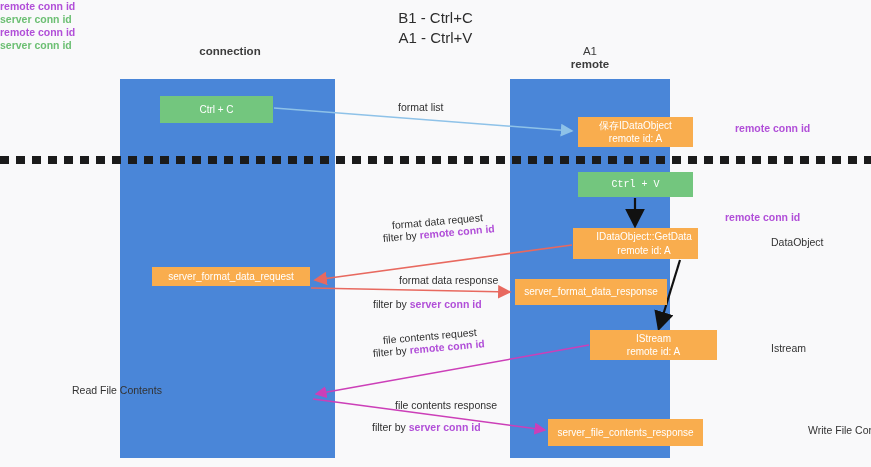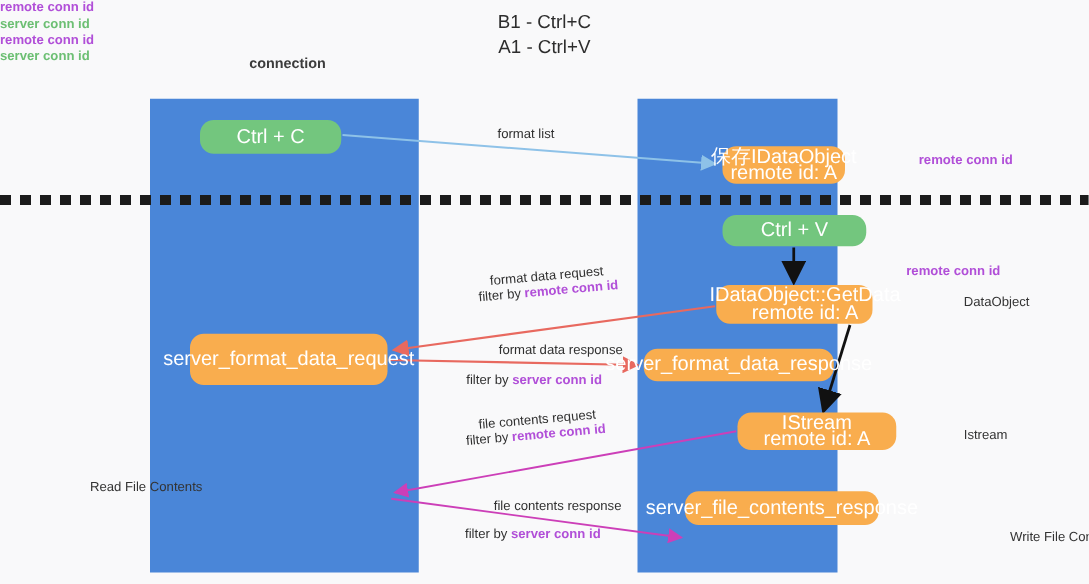--- a/index.html
+++ b/index.html
@@ -35,35 +35,35 @@
   
   #divider{
     position:absolute;left:0;top:156px;width:871px;height:8px;
     background:repeating-linear-gradient(to right,#1b1b1b 0px,#1b1b1b 9px,rgba(0,0,0,0) 9px,rgba(0,0,0,0) 16px);
   }
 
   
   .node{
     position:absolute;box-sizing:border-box;
     display:flex;flex-direction:column;align-items:center;justify-content:center;
-    color:#ffffff;font-size:16px;line-height:13.5px;text-align:center;border-radius:11px;
+    color:#ffffff;font-size:10px;line-height:13.5px;text-align:center;
   }
   .node.green{background:#73c67e;}
   .node.orange{background:#f9ad4e;}
   .node .ln{display:block;white-space:nowrap;}
 
   #n-ctrlc{left:160px;top:96px;width:113px;height:27px;}
-  #n-save{left:578px;top:117px;width:98px;height:30px;text-align:center;}
-  #n-ctrlv{left:578px;top:172px;width:115px;height:25px;}
+  #n-save{left:578px;top:117px;width:115px;height:30px;text-align:center;}
+  #n-ctrlv{left:578px;top:172px;width:115px;height:25px;font-family:Liberation Mono, monospace;}
   #n-getdata{left:573px;top:228px;width:125px;height:31px;padding-left:17px;}
-  #n-sfdreq{left:152px;top:267px;width:158px;height:41px;}
+  #n-sfdreq{left:152px;top:267px;width:158px;height:19px;}
   #n-sfdres{left:515px;top:279px;width:152px;height:26px;justify-content:center;}
   #n-istream{left:590px;top:330px;width:127px;height:30px;}
   #n-sfcreq{left:150px;top:385px;width:160px;height:26px;}
-  #n-sfcres{left:548px;top:393px;width:155px;height:27px;}
+  #n-sfcres{left:548px;top:419px;width:155px;height:27px;}
 
   
   .side{position:absolute;font-size:10.5px;line-height:13px;white-space:nowrap;}
   .side.purple{color:#b14fd8;font-weight:bold;}
   .side.dark{color:#333333;padding-left:44px;}
 
   #s-remote1{left:735px;top:122px;}
   #s-remote2{left:725px;top:211px;}
   #s-dataobject{left:727px;top:236px;}
   #s-istream{left:727px;top:342px;}
@@ -102,20 +102,24 @@
 <div id="stage">
 
   <div id="title">
     <span>B1 - Ctrl+C</span><br>
     <span>A1 - Ctrl+V</span>
   </div>
 
   <div id="head-b1" class="lane-head">
     <span class="l2">connection</span>
   </div>
+  <div id="head-a1" class="lane-head">
+    <span class="l1">A1</span>
+    <span class="l2">remote</span>
+  </div>
 
   <div id="lane-b1" class="lane"></div>
   <div id="lane-a1" class="lane"></div>
 
   <svg id="edges" viewBox="0 0 871 467">
     <defs>
       <marker id="ar-blue" markerWidth="8" markerHeight="8" refX="7" refY="4" orient="auto">
         <path d="M0,0 L8,4 L0,8 Z" fill="#8ec2e8"></path>
       </marker>
       <marker id="ar-red" markerWidth="8" markerHeight="8" refX="7" refY="4" orient="auto">

